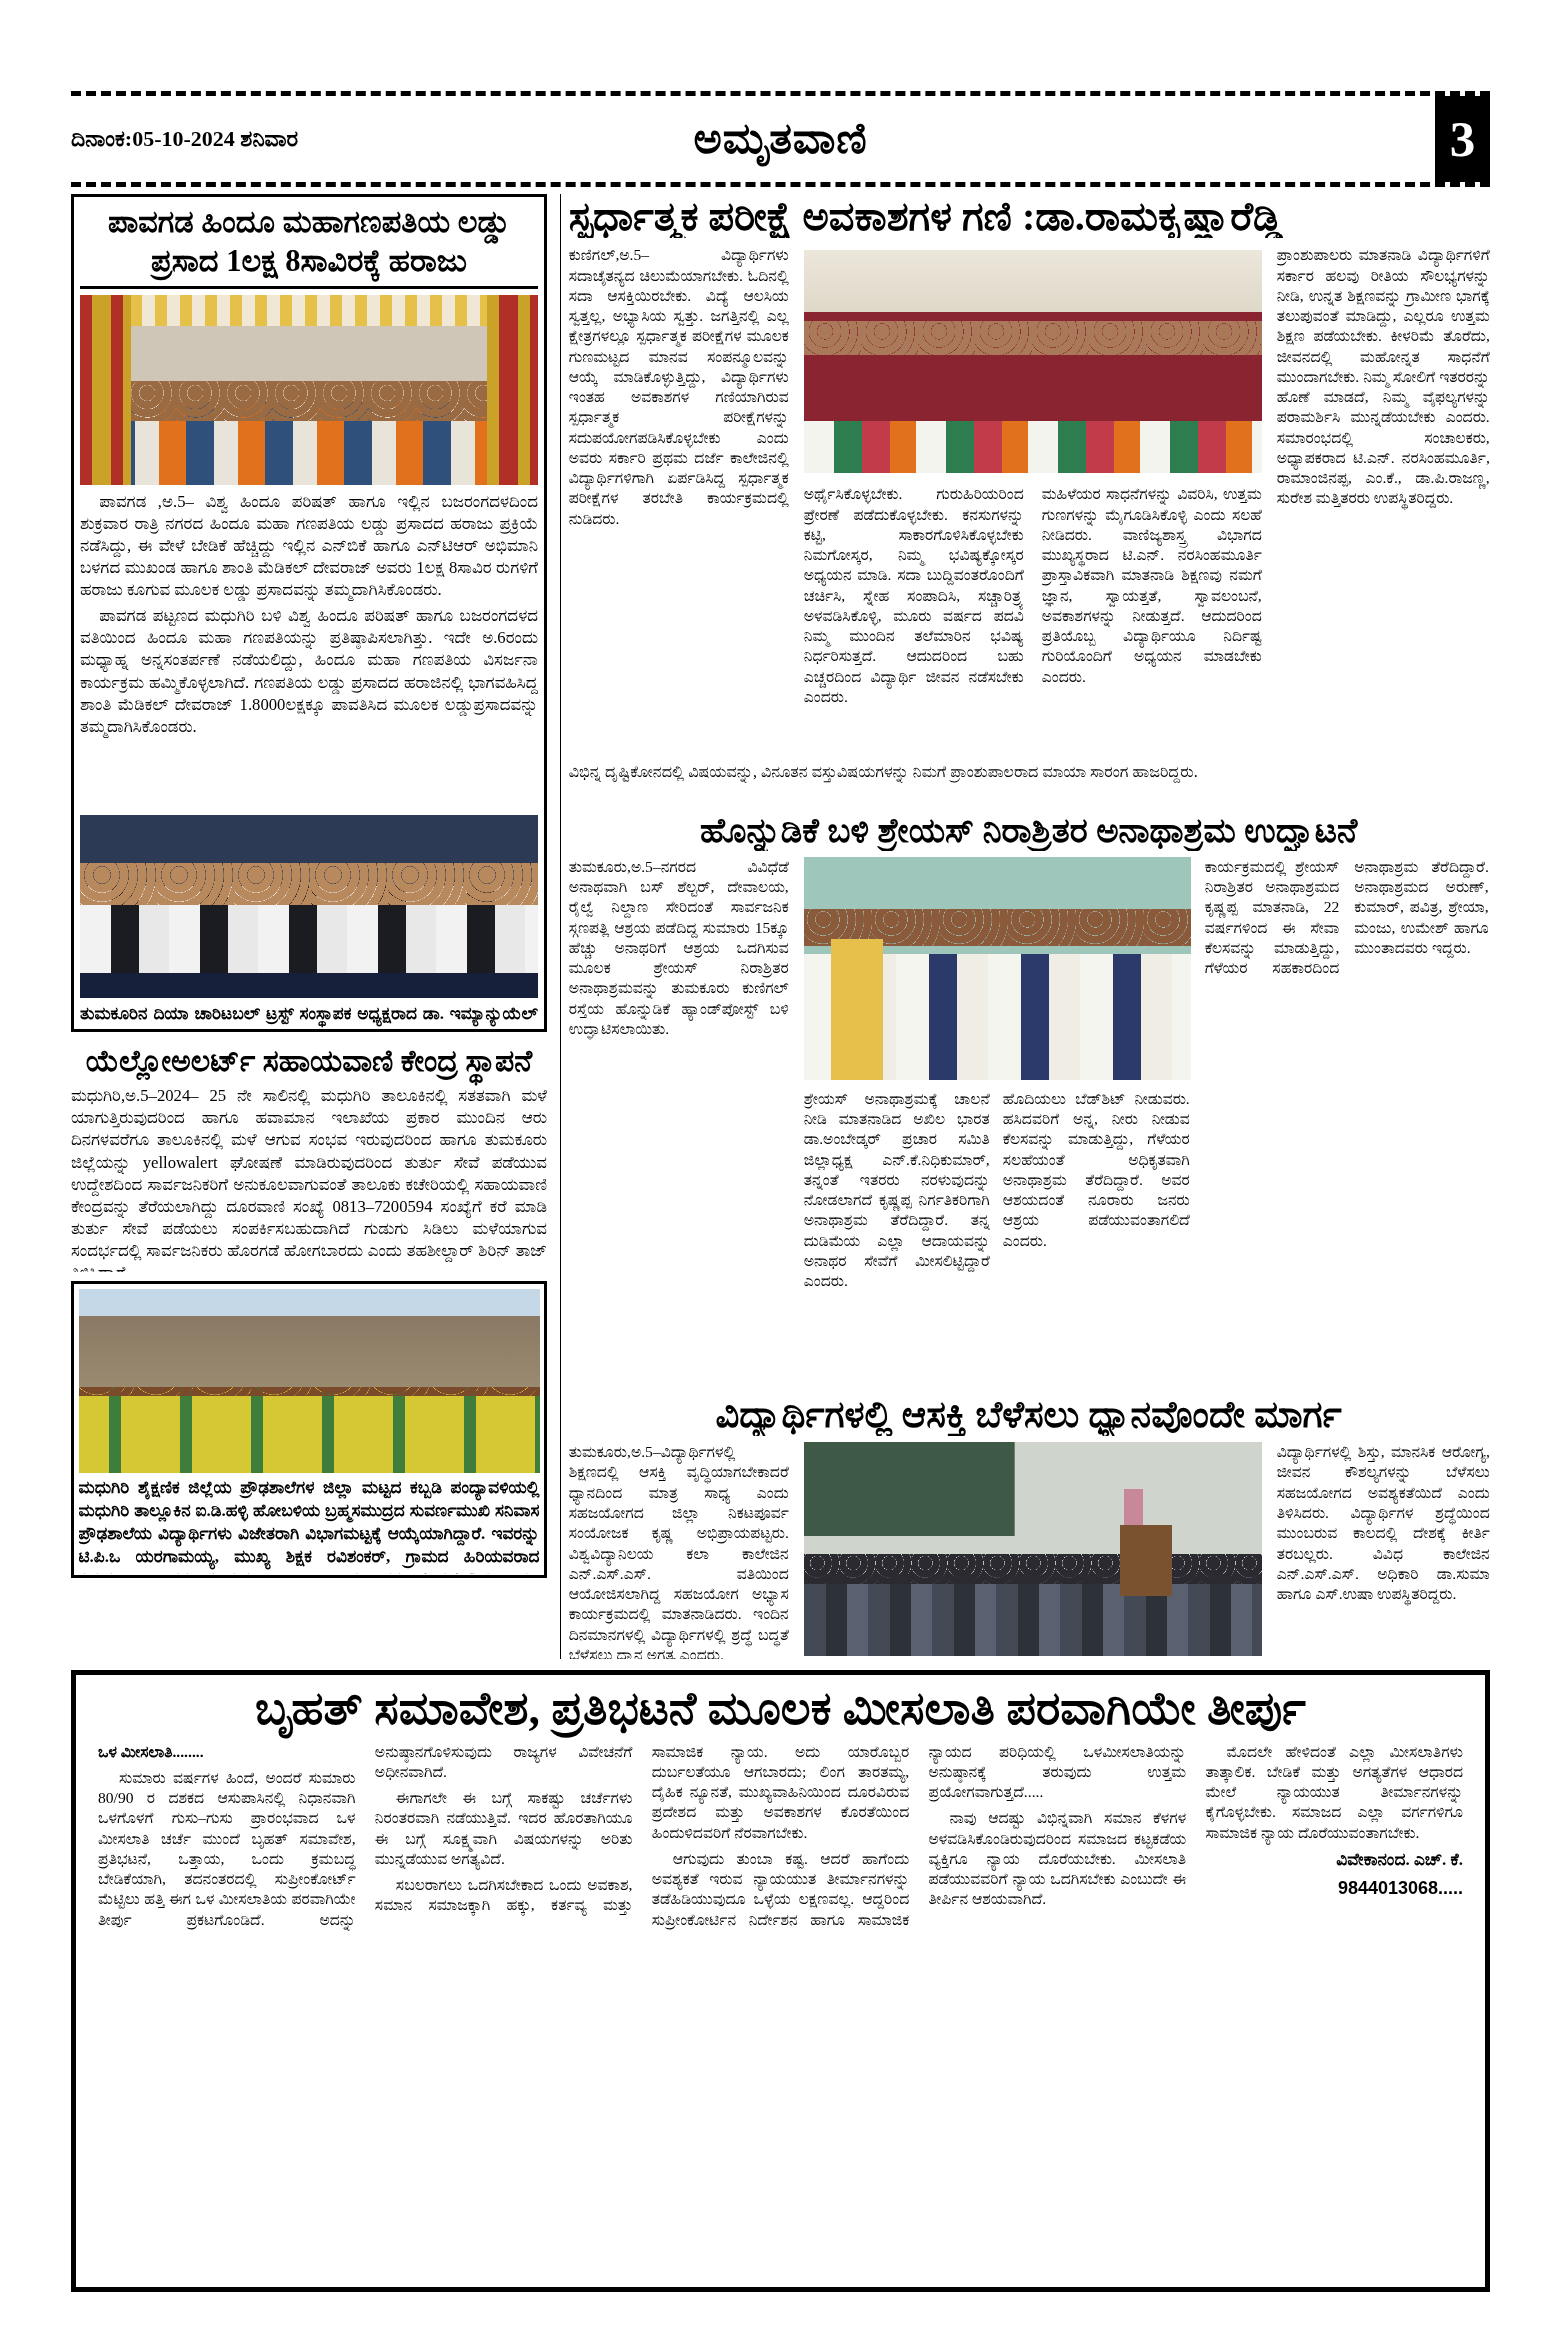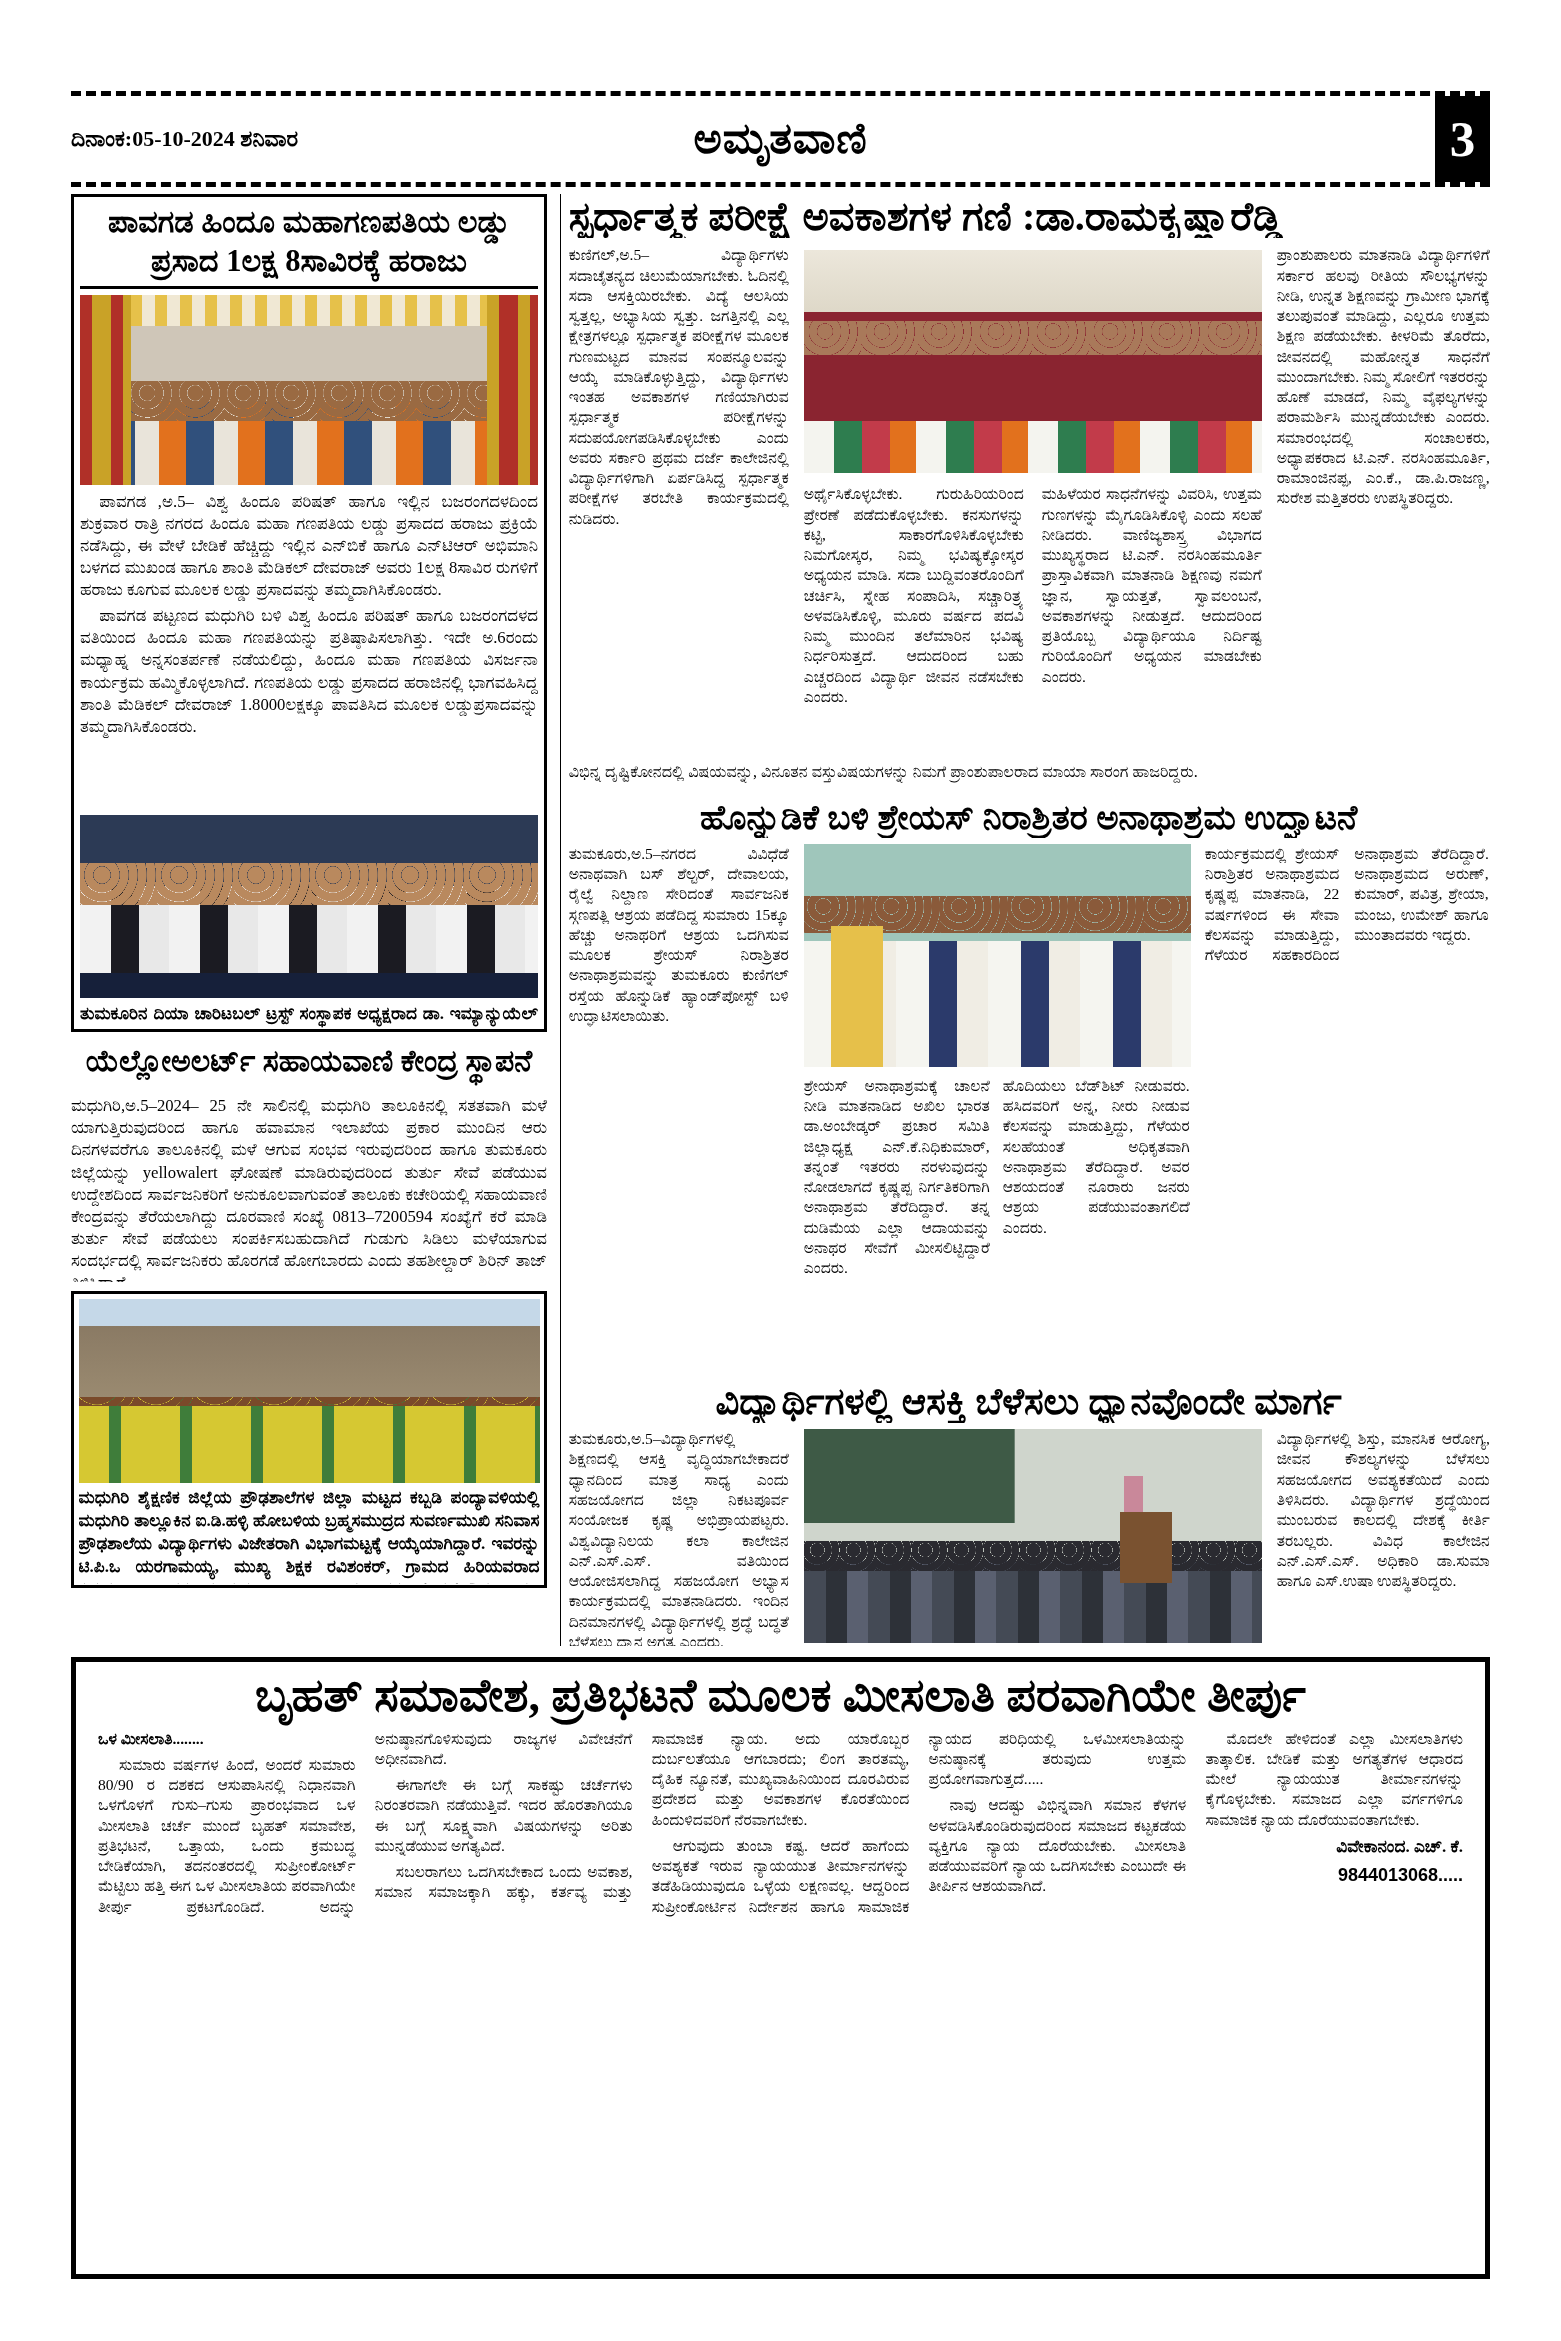--- a/index.html
+++ b/index.html
@@ -18,31 +18,31 @@
   
   .content{display:grid;grid-template-columns:476px 928px;column-gap:13.4px;margin-top:7.4px;}
   .leftcol{width:476px;}
   .rightcol{width:928px;border-left:1.5px solid #000;padding-left:7.4px;box-sizing:border-box;}
 
   
   .box-laddu{border:3.7px solid #000;padding:6px;height:838px;overflow:hidden;box-sizing:border-box;}
   .h-laddu{font-size:30.5px;font-weight:bold;text-align:center;line-height:1.25;border-bottom:3px solid #000;padding-bottom:6px;}
   .body-txt{font-size:16.7px;line-height:1.32;text-align:justify;overflow:hidden;}
   .cap-txt{font-size:17px;line-height:1.35;font-weight:bold;text-align:justify;overflow:hidden;}
-  .h-yellow{font-size:30px;font-weight:bold;text-align:center;margin:12px 0 16px;}
+  .h-yellow{font-size:30px;font-weight:bold;text-align:center;margin:12px 0 6px;}
   .yellow-body{height:187px;}
   .box-kabaddi{border:3px solid #000;margin-top:9px;padding:4.5px;height:297px;overflow:hidden;box-sizing:border-box;}
 
   
   .h-main{font-size:40px;font-weight:bold;line-height:1.05;margin:1.5px 0 7.4px;white-space:nowrap;overflow:hidden;}
   .art{position:relative;font-size:15.6px;line-height:1.3;text-align:justify;}
   .art .c{position:absolute;overflow:hidden;}
   .art-main{height:513px;}
   .footer-line{font-size:16px;margin:4.5px 0 0;overflow:hidden;height:22px;}
-  .h-honn{font-size:34px;font-weight:bold;text-align:center;margin:14px 0 6px;white-space:nowrap;overflow:hidden;}
+  .h-honn{font-size:34px;font-weight:bold;text-align:center;margin:27px 0 6px;white-space:nowrap;overflow:hidden;}
   .art-honn{height:529px;}
   .h-dhyana{font-size:37px;font-weight:bold;text-align:center;margin:7.4px 0 6px;white-space:nowrap;overflow:hidden;}
   .art-dhyana{height:217px;}
 
   
   .box-meesa{margin-top:10.4px;border:5.2px solid #000;padding:6px 22px;height:622px;overflow:hidden;box-sizing:border-box;}
   .h-meesa{font-size:46px;font-weight:bold;text-align:center;line-height:1.1;padding:3px 0 7.4px;}
   .meesa-body{column-count:5;column-gap:19.3px;font-size:15.6px;line-height:1.3;text-align:justify;height:520px;overflow:hidden;}
   .meesa-body p{margin:0 0 6px;text-indent:21px;}
   .meesa-lead{font-weight:bold;text-indent:0 !important;}

